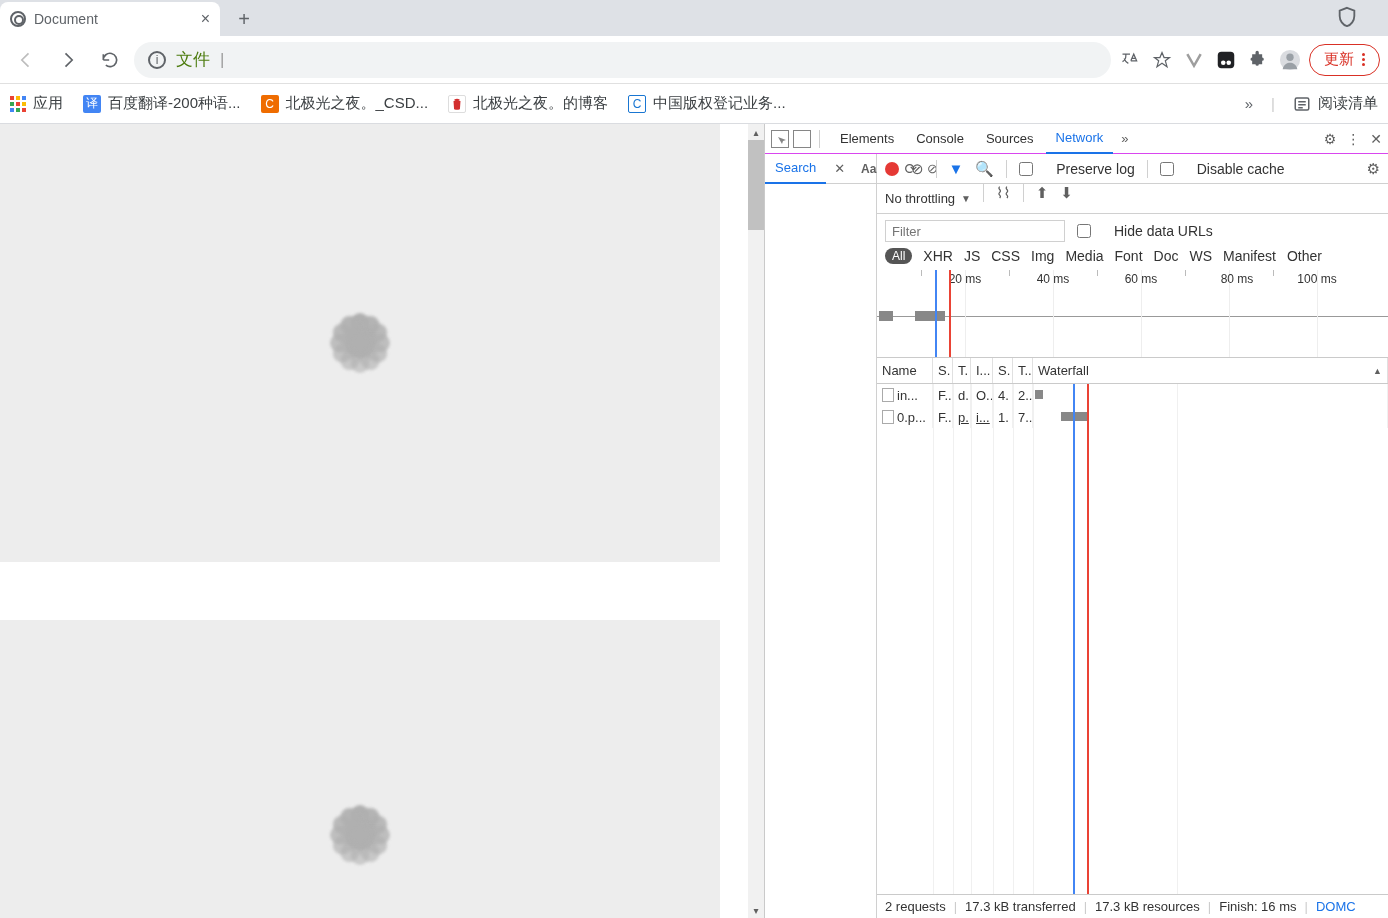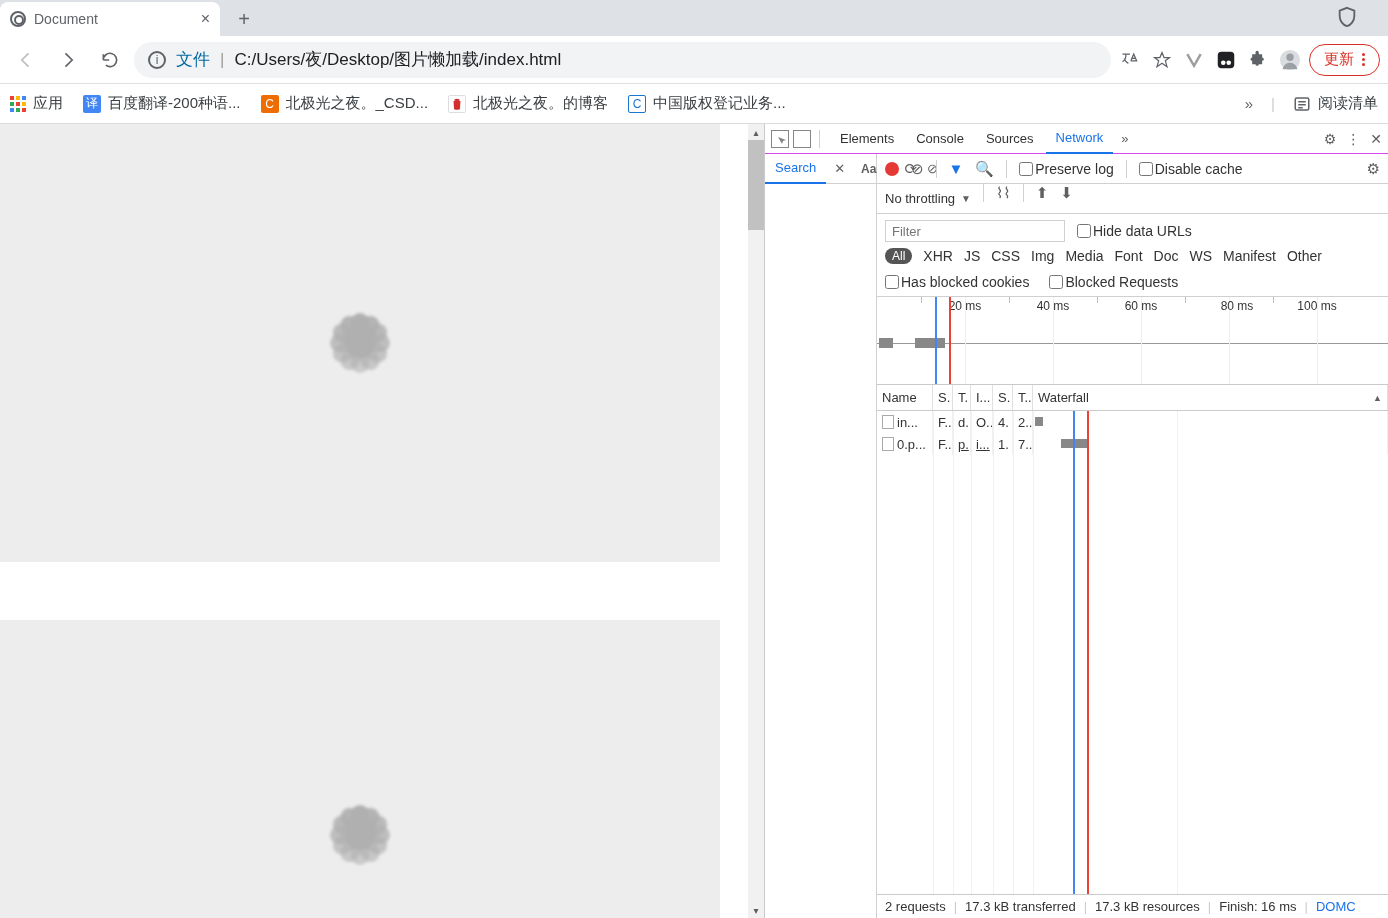--- a/index.html
+++ b/index.html
@@ -14,21 +14,21 @@
 .newtab { width: 28px; height: 28px; display: flex; align-items: center; justify-content: center; color: #5f6368; margin-left: 10px; margin-bottom: 3px; font-size: 20px; cursor: pointer; }
 .tabbar-right { margin-left: auto; padding-right: 30px; display: flex; align-items: center; height: 100%; }
 .shield-icon svg { width: 22px; height: 22px; fill: #5f6368; }
 
 .addrbar { height: 48px; background: #fff; display: flex; align-items: center; padding: 0 8px; gap: 6px; border-bottom: 1px solid #e0e0e0; }
 .navbtn { width: 36px; height: 36px; display: flex; align-items: center; justify-content: center; color: #5f6368; border-radius: 50%; cursor: pointer; }
 .navbtn.disabled { color: #bdbdbd; }
 .navbtn svg { width: 20px; height: 20px; }
 .omnibox { flex: 1; height: 36px; background: #f1f3f4; border-radius: 18px; display: flex; align-items: center; padding: 0 14px; gap: 10px; font-size: 17px; color: #202124; }
 .omnibox .file-icon { width: 18px; height: 18px; border: 2px solid #5f6368; border-radius: 50%; position: relative; display: flex; align-items: center; justify-content: center; font-size: 12px; color: #5f6368; }
-.omnibox .file-label { color: #0369a1; }
+.omnibox .file-label { color: #4d7c0f; }
 .omnibox .sep { color: #9e9e9e; }
 .toolicon { width: 26px; height: 26px; display: flex; align-items: center; justify-content: center; cursor: pointer; }
 .update-btn { border: 1px solid #d93025; color: #d93025; border-radius: 16px; height: 32px; padding: 0 14px; display: flex; align-items: center; gap: 8px; cursor: pointer; font-size: 15px; }
 .update-btn .dots { display: flex; flex-direction: column; gap: 2px; }
 .update-btn .dots span { width: 3px; height: 3px; background: #d93025; border-radius: 50%; }
 
 .bookbar { height: 40px; background: #fff; display: flex; align-items: center; padding: 0 10px; gap: 20px; border-bottom: 1px solid #dadce0; font-size: 15px; }
 .bookmark { display: flex; align-items: center; gap: 7px; cursor: pointer; color: #3c4043; }
 .bm-icon { width: 18px; height: 18px; display: flex; align-items: center; justify-content: center; font-size: 12px; color: #fff; border-radius: 2px; }
 .bm-apps { display: grid; grid-template-columns: repeat(3,4px); grid-template-rows: repeat(3,4px); gap: 2px; }
@@ -65,21 +65,21 @@
 .dt-search-tools .aa { font-weight: bold; font-size: 12px; cursor:pointer;}
 .dt-search-tools .regex { font-size: 12px; cursor:pointer;}
 .dt-search-tools .refresh { margin-left: auto; cursor:pointer; font-size:15px; }
 
 .dt-right { flex: 1; display: flex; flex-direction: column; min-width: 0; }
 .net-row1 { height: 30px; border-bottom: 1px solid #d0d0d0; display: flex; align-items: center; padding: 0 8px; gap: 12px; }
 .rec-dot { width: 14px; height: 14px; border-radius: 50%; background: #e53935; cursor: pointer; }
 .ico-g { color: #606060; cursor: pointer; font-size: 15px; }
 .ico-b { color: #1a73e8; cursor: pointer; font-size: 15px; }
 .vsep { width: 1px; height: 18px; background: #d0d0d0; }
-.chk { display: flex; align-items: center; gap: 2px; cursor: pointer; font-size:14px;}
+.chk { display: flex; align-items: center; gap: 23px; cursor: pointer; font-size:14px;}
 .chk input { width: 14px; height: 14px; }
 .net-row1 .gear-r { margin-left: auto; }
 
 .net-row2 { height: 30px; border-bottom: 1px solid #d0d0d0; display: flex; padding: 0 8px; gap: 12px; }
 .throttle { display: flex; align-items: center; gap: 6px; cursor: pointer; color:#333;}
 .throttle .caret { font-size: 10px; color:#606060; }
 .wifi-ico { font-size: 15px; color: #606060; cursor:pointer; position:relative; }
 .updown { font-size: 15px; color: #606060; cursor: pointer; }
 
 .net-filter { padding: 6px 8px 0 8px; display: flex; align-items: center; gap: 12px; }
@@ -151,21 +151,20 @@
     </div>
   <div class="navbtn">
       <svg viewBox="0 0 24 24">
         <path d="M4 12a8 8 0 1 1 3 6.2M4 12V5m0 7h7" fill="none" stroke="currentColor" stroke-width="2"></path>
       </svg>
     </div>
   <div class="omnibox">
     <span class="file-icon">i</span>
     <span class="file-label">文件</span>
     <span class="sep">|</span>
-    <span>C:/Users/夜/Desktop/图片懒加载/index.html</span>
   </div>
   <div class="toolicon">
       <svg width="20" height="20" viewBox="0 0 24 24">
         <path d="M3 5h9M7 5v2c0 3-2 6-4 7m2-4c1 3 3 5 5 6m3-3h7l-3.5-8L13 13m1.5-3h4" fill="none" stroke="#5f6368" stroke-width="1.5"></path>
       </svg>
     </div>
   <div class="toolicon">
       <svg width="20" height="20" viewBox="0 0 24 24">
         <path d="M12 3l2.5 6H21l-5 4 2 7-6-4-6 4 2-7-5-4h6.5z" fill="none" stroke="#5f6368" stroke-width="1.5"></path>
       </svg>
@@ -377,30 +376,20 @@
           <span class="type-item">CSS</span>
           <span class="type-item">Img</span>
           <span class="type-item">Media</span>
           <span class="type-item">Font</span>
           <span class="type-item">Doc</span>
           <span class="type-item">WS</span>
           <span class="type-item">Manifest</span>
           <span class="type-item">Other</span>
         </div>
 
-        <div class="net-checks">
-          <label class="chk">
-              <input type="checkbox" style="">
-              <span>Has blocked cookies</span>
-            </label>
-          <label class="chk">
-              <input type="checkbox" style="">
-              <span>Blocked Requests</span>
-            </label>
-        </div>
 
         <div class="timeline">
           <div class="baseline"></div>
 
           <div class="gridline" style="left:88px"></div>
             <div class="tick" style="left:88px">20 ms</div>
           <div class="gridline" style="left:176px"></div>
             <div class="tick" style="left:176px">40 ms</div>
           <div class="gridline" style="left:264px"></div>
             <div class="tick" style="left:264px">60 ms</div>

